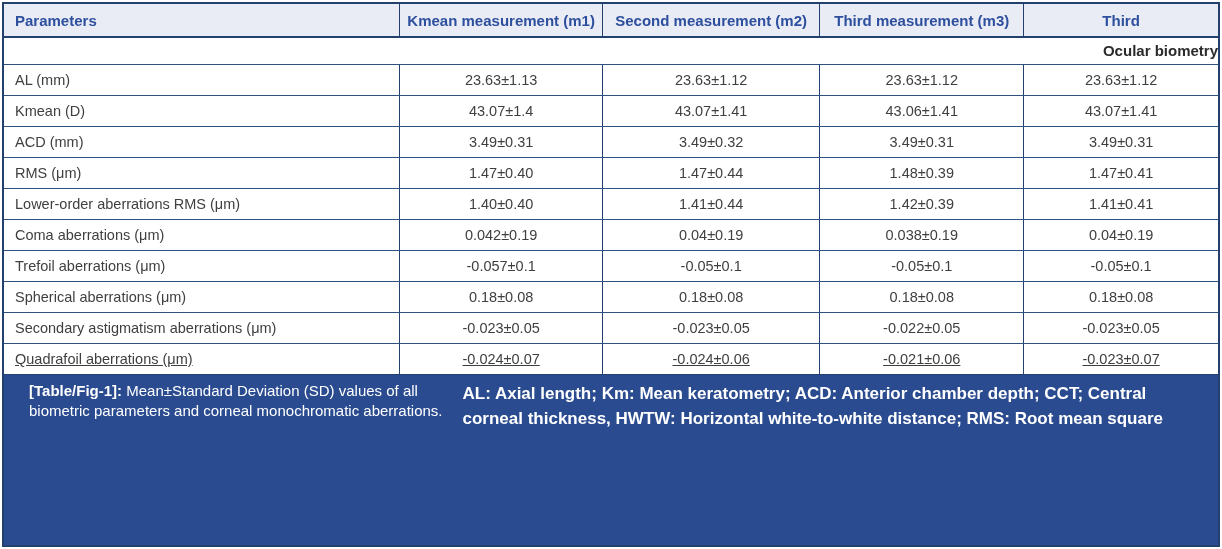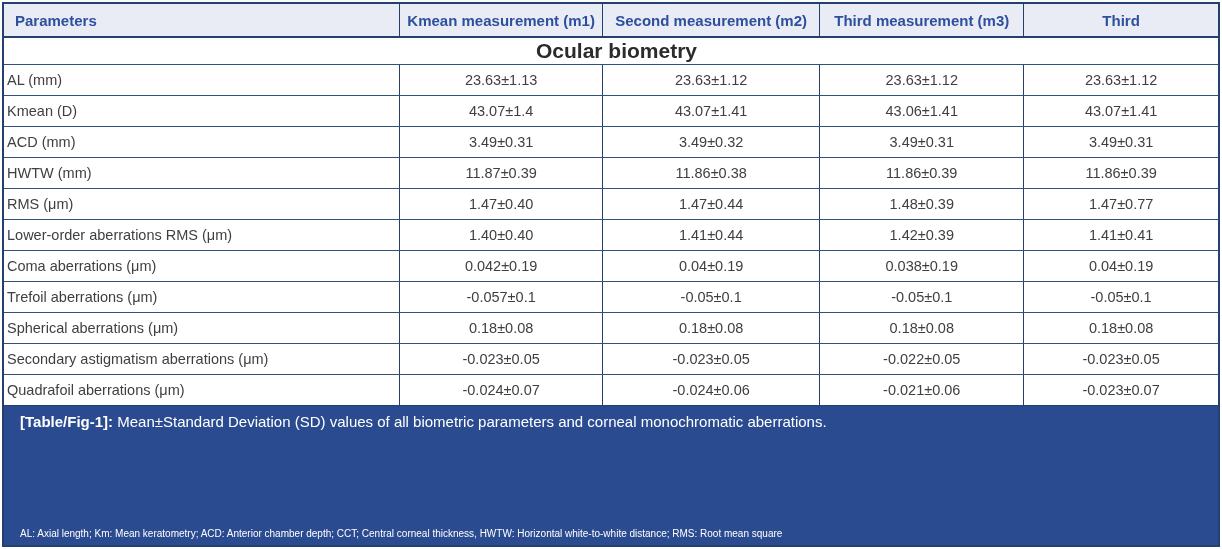--- a/index.html
+++ b/index.html
@@ -36,51 +36,51 @@
     background:var(--header-bg);
     color:var(--header-text);
     font-size:15px;font-weight:bold;
     border-bottom:2px solid var(--border-heavy);
     text-align:center;vertical-align:middle;
   }
   thead th.param-col{text-align:left;padding-left:11px;}
   thead th + th{border-left:1px solid var(--border-heavy);}
   tr.section-row td{
     height:27px;
-    font-size:21px;font-weight:bold;color:var(--section-text);
-    text-align:center;padding-left:11px;vertical-align:middle;
+    font-size:15px;font-weight:bold;color:var(--section-text);
+    text-align:right;padding-left:11px;vertical-align:middle;
     border-bottom:1px solid var(--border-row);
     background:#fff;
   }
   tr.data-row td{
     height:31px;
     font-size:14.5px;color:var(--body-text);
     vertical-align:middle;
     border-bottom:1px solid var(--border-row);
     background:#fff;
   }
   tr.data-row td.param{
-    text-align:left;padding-left:3px;
+    text-align:left;padding-left:11px;
   }
   tr.data-row td.val{
     text-align:center;
     border-left:1px solid var(--border-heavy);
   }
-  tr.data-row:last-child td{border-bottom:none;}
+  tr.data-row:last-child td{border-bottom:none;text-decoration:underline;}
   .fig-footer{
     flex:1;
     background:var(--footer-bg);
     color:#ffffff;
-    padding:6px 9px 4px 16px;
-    display:flex;flex-direction:column;justify-content:space-between;
+    padding:6px 9px 4px 25px;
+    display:flex;flex-direction:row;justify-content:center;
     border-top:1px solid var(--border-heavy);
   }
   .caption-line{font-size:15px;line-height:1.35;}
   .caption-line .cap-label{font-weight:bold;}
-  .abbrev-line{font-size:10px;line-height:1.45;margin-top:1px;}
+  .abbrev-line{font-size:17px;line-height:1.45;margin-top:1px;font-weight:bold;}
 </style>
 </head>
 <body>
 
 <div class="table-fig">
   <table>
     <colgroup>
       <col class="c-param">
         <col class="c-m1">
         <col class="c-m2">
@@ -115,32 +115,25 @@
           <td class="val">43.07±1.41</td>
         </tr>
         <tr class="data-row">
           <td class="param">ACD (mm)</td>
           <td class="val">3.49±0.31</td>
           <td class="val">3.49±0.32</td>
           <td class="val">3.49±0.31</td>
           <td class="val">3.49±0.31</td>
         </tr>
         <tr class="data-row">
-          <td class="param">HWTW (mm)</td>
-          <td class="val">11.87±0.39</td>
-          <td class="val">11.86±0.38</td>
-          <td class="val">11.86±0.39</td>
-          <td class="val">11.86±0.39</td>
-        </tr>
-        <tr class="data-row">
           <td class="param">RMS (μm)</td>
           <td class="val">1.47±0.40</td>
           <td class="val">1.47±0.44</td>
           <td class="val">1.48±0.39</td>
-          <td class="val">1.47±0.77</td>
+          <td class="val">1.47±0.41</td>
         </tr>
         <tr class="data-row">
           <td class="param">Lower-order aberrations RMS (μm)</td>
           <td class="val">1.40±0.40</td>
           <td class="val">1.41±0.44</td>
           <td class="val">1.42±0.39</td>
           <td class="val">1.41±0.41</td>
         </tr>
         <tr class="data-row">
           <td class="param">Coma aberrations (μm)</td>

